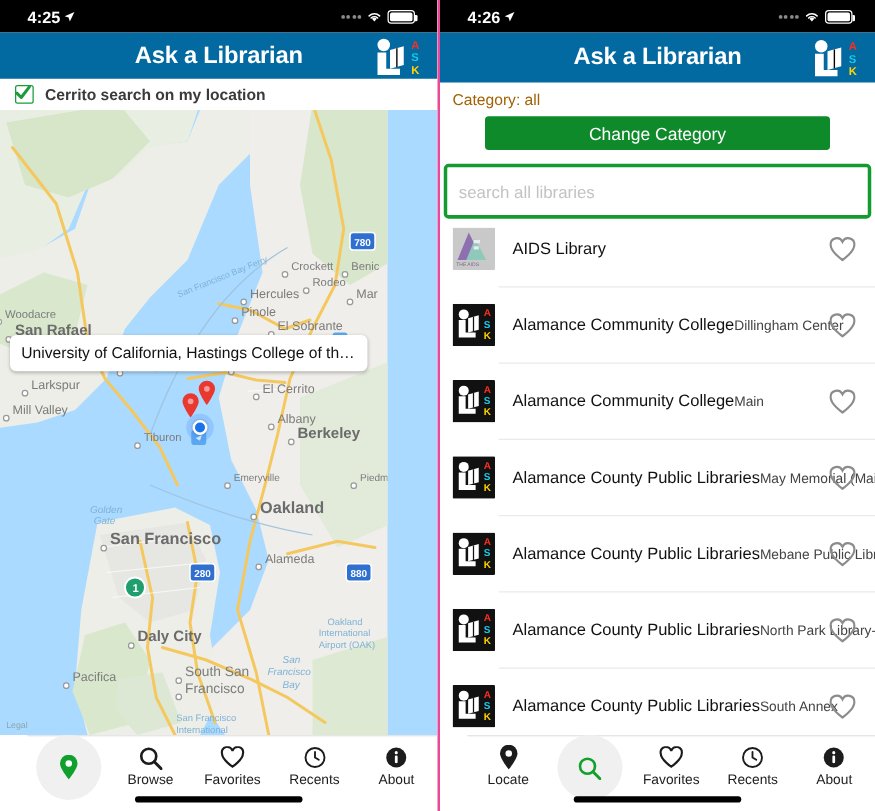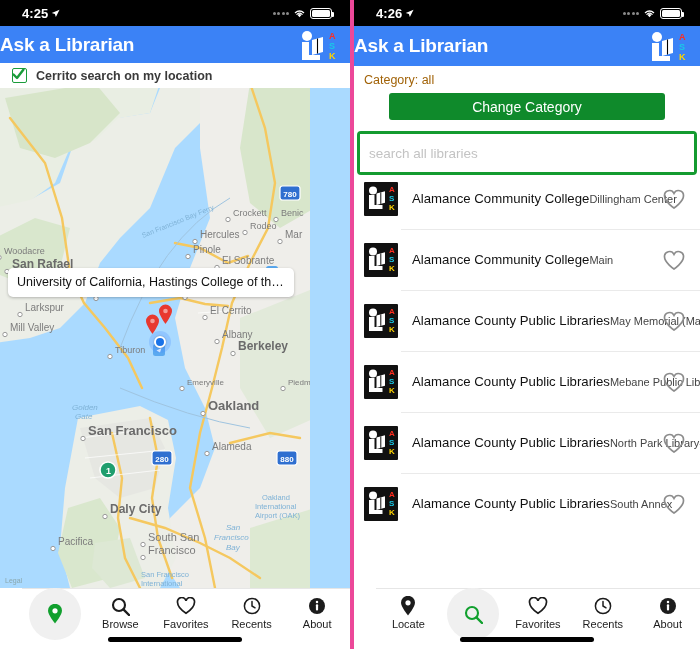--- a/index.html
+++ b/index.html
@@ -4,42 +4,42 @@
 <style>
   * { box-sizing: border-box; margin:0; padding:0; }
   html,body { width:700px; height:649px; }
   body {
     font-family: "Liberation Sans", sans-serif;
     background:#ffffff;
     display:flex;
     overflow:hidden;
   }
   .phone { width:350px; height:649px; position:relative; background:#fff; overflow:hidden; }
-  .phone.right { border-left:4px solid #ec4899; }
+  .phone.right { border-left:2px solid #ec4899; }
 
   
   .statusbar {
     height:26px; background:#000; color:#fff;
     display:flex; align-items:center; justify-content:space-between;
     padding:0 18px 0 22px;
   }
   .status-time { font-size:13px; font-weight:bold; letter-spacing:.1px; display:flex; align-items:center; gap:3px;text-align:center;}
   .loc-arrow { display:inline-block; width:9px; height:9px; }
   .status-right { display:flex; align-items:center; gap:4px; }
   .sig-dots { display:flex; gap:1.5px; align-items:flex-end; }
   .sig-dots i { display:block; width:3px; height:3px; background:#8a8a8a; border-radius:50%; }
   .wifi { width:13px; height:10px; }
   .batt { width:22px; height:11px; border:1px solid #fff; border-radius:3px; position:relative; }
   .batt::after { content:""; position:absolute; right:-3px; top:3px; width:2px; height:5px; background:#fff; border-radius:0 1px 1px 0;}
   .batt i { display:block; position:absolute; left:1px; top:1px; bottom:1px; width:18px; background:#fff; border-radius:1.5px; }
 
   
   .navbar {
-    background:#3b82f6; height:37px; position:relative;
-    display:flex; align-items:center; justify-content:flex-start;
+    background:#0369a1; height:37px; position:relative;
+    display:flex; align-items:center; justify-content:center;
   }
   .navbar.tall { height:40px; }
   .nav-title { color:#fff; font-size:19px; font-weight:bold; letter-spacing:-.2px; }
   .ask-logo { position:absolute; right:8px; top:50%; transform:translateY(-50%); width:46px; height:32px; }
 
   
   .check-row { height:25px; display:flex; align-items:center; gap:9px; padding-left:12px; background:#fff; }
   .checkbox { width:15px; height:15px; border:1.8px solid #1a9c3a; border-radius:2px; position:relative; background:#fff; flex:none;}
   .check-label { font-size:12.5px; font-weight:bold; color:#3a3a3a; }
 
@@ -427,20 +427,33 @@
   <div class="cat-line">Category: all</div>
   <button class="change-btn">Change Category</button>
 
   <div class="search-wrap">
     <input class="search-input" type="text" placeholder="search all libraries" style="">
   </div>
 
   <div class="list" id="library-list">
       <div class="row">
         <span class="row-icon"><svg viewBox="0 0 34 34" width="34" height="34">
+  <rect width="34" height="34" fill="#c9c9c9"></rect>
+  <path d="M13 4 L24 26 H4 Z" fill="#8e6fb0"></path>
+  <path d="M18 9 L27 26 H11 Z" fill="#8fc9bb"></path>
+  <path d="M17 10 h5 v2.5 h-5 Z M17 15 h4 v2.5 h-4 Z" fill="#e6eef0"></path>
+  <text x="3" y="31" font-size="4" fill="#7a6a90" font-family="Liberation Sans, sans-serif">THE AIDS</text>
+</svg></span>
+        <span class="row-text"><span class="row-title">AIDS Library</span></span>
+        <svg class="heart" viewBox="0 0 24 22">
+  <path d="M12 20 C12 20 2.5 13.6 2.5 7.8 A5 5 0 0 1 12 5.4 A5 5 0 0 1 21.5 7.8 C21.5 13.6 12 20 12 20 Z" fill="none" stroke="#8c8c8c" stroke-width="1.7"></path>
+        </svg>
+      </div>
+      <div class="row">
+        <span class="row-icon"><svg viewBox="0 0 34 34" width="34" height="34">
   <rect width="34" height="34" fill="#111"></rect>
   <circle cx="9" cy="8.5" r="4" fill="#fff"></circle>
   <path d="M5 13 h5.5 v10 h8 v4 H5 Z" fill="#fff"></path>
   <path d="M12.5 11.5 l8.5 -2.3 v11.5 l-8.5 2.3 Z" fill="#fff"></path>
   <path d="M16.8 10.4 v11.5" stroke="#111" stroke-width="1" fill="none"></path>
   <text x="25" y="10" font-size="8" font-weight="bold" fill="#ff2d1f" font-family="Liberation Sans, sans-serif">A</text>
   <text x="25" y="19" font-size="8" font-weight="bold" fill="#19c8e6" font-family="Liberation Sans, sans-serif">S</text>
   <text x="25" y="28" font-size="8" font-weight="bold" fill="#ffd400" font-family="Liberation Sans, sans-serif">K</text>
 </svg></span>
         <span class="row-text"><span class="row-title">Alamance Community College</span><span class="row-sub">Dillingham Center</span></span>

